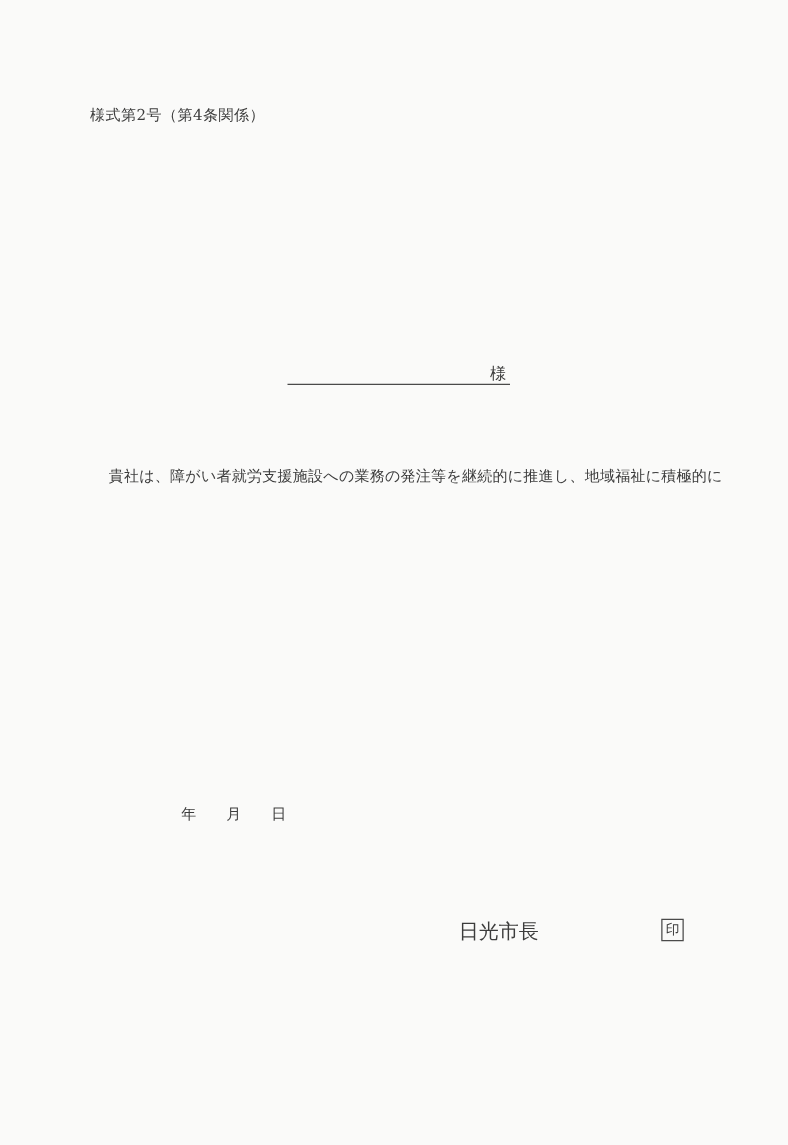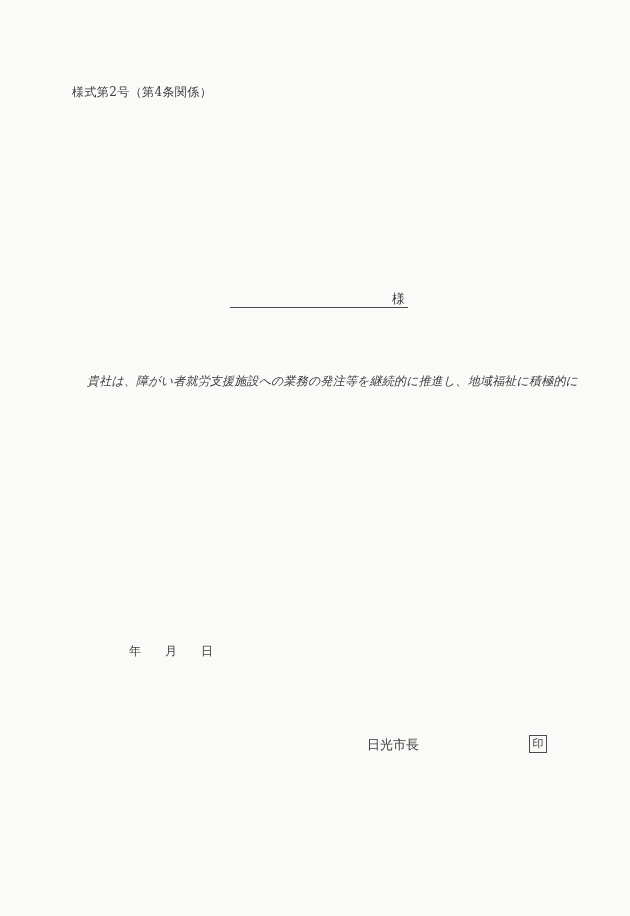--- a/index.html
+++ b/index.html
@@ -59,38 +59,37 @@
     position: absolute;
     left: 60px;
     top: 367px;
     width: 512px;
     font-size: 12px;
     letter-spacing: 0.2px;
     line-height: 28px;
   }
   .body-line {
     white-space: nowrap;
-    font-style: italic;
   }
   .body-line.indent {
     text-indent: 27px;
   }
   .date-line {
     position: absolute;
-    left: 129px;
+    left: 145px;
     top: 644px;
     font-size: 12px;
     line-height: 14px;
     white-space: nowrap;
   }
   .signature {
     position: absolute;
     left: 367px;
     top: 738px;
-    font-size: 13px;
+    font-size: 16px;
     letter-spacing: 0;
     line-height: 14px;
     white-space: nowrap;
   }
   .seal-box {
     position: absolute;
     left: 529px;
     top: 735px;
     width: 18px;
     height: 18px;

